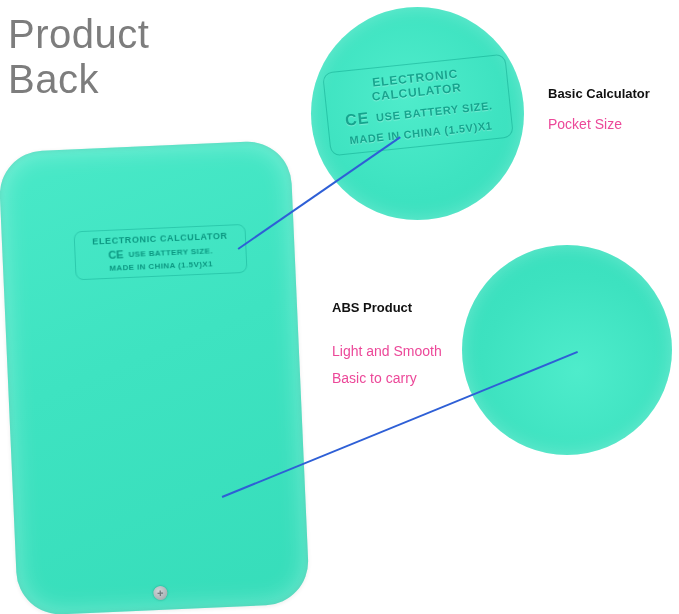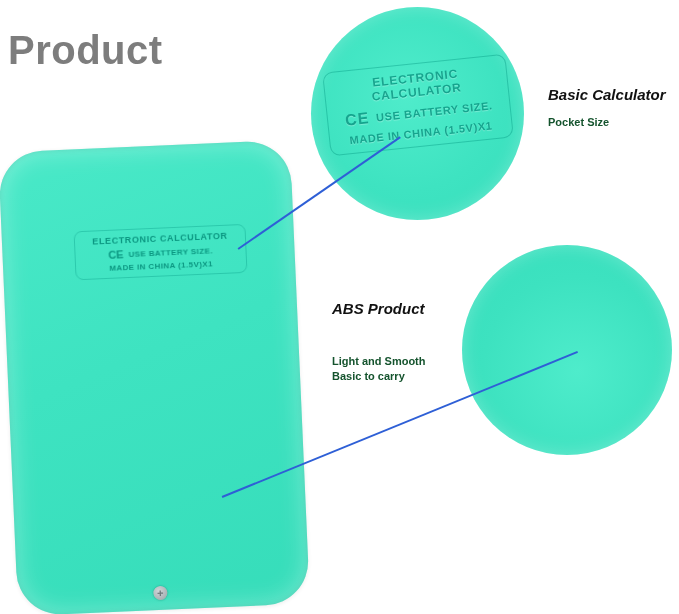--- a/index.html
+++ b/index.html
@@ -4,22 +4,22 @@
 <style>
   html,body{margin:0;padding:0;}
   body{
     width:679px;height:614px;position:relative;overflow:hidden;
     background:#ffffff;
     font-family:"Liberation Sans", sans-serif;
   }
   
   .page-title{
     position:absolute;left:8px;top:12px;
-    font-size:40px;font-weight:700;color:#7d7d7d;
-    line-height:1.12;letter-spacing:0.5px;margin-top:16px;
+    font-size:40px;font-weight:400;color:#7d7d7d;
+    line-height:1.12;letter-spacing:0.5px;
   }
   
   .calc{
     position:absolute;left:8px;top:146px;width:292px;height:464px;
     background:linear-gradient(160deg,#49e9c8 0%,#3ee3c1 45%,#36ddba 100%);
     border-radius:44px;
     transform:rotate(-2.5deg);
     box-shadow:inset 0 0 26px rgba(255,255,255,0.35), inset 0 0 5px rgba(0,130,105,0.25), 0 1px 4px rgba(0,0,0,0.08);
   }
   .plate{
@@ -67,33 +67,34 @@
     left:462px;top:245px;width:210px;height:210px;
     background:radial-gradient(circle at 55% 60%,#4eeccb 0%,#3de2c0 55%,#36debc 100%);
     box-shadow:inset 0 0 18px rgba(255,255,255,0.25);
   }
   
   .cline{position:absolute;height:1.6px;background:#2e5fd6;transform-origin:left center;}
   .cline-top{left:238px;top:248px;width:197px;transform:rotate(-34.6deg);}
   .cline-bottom{left:222px;top:496px;width:384px;transform:rotate(-22.2deg);}
   
   .ann{position:absolute;color:#111111;}
-  .ann.h{font-size:15px;font-weight:700;font-style:italic;}
-  .ann.s{font-size:11px;font-weight:700;color:#14532d;}
+  .ann.h{font-size:13px;font-weight:700;}
+  .ann.s{font-size:14px;font-weight:400;color:#ec4899;}
   .ann-basic{left:548px;top:86px;}
   .ann-pocket{left:548px;top:116px;}
   .ann-abs{left:332px;top:300px;}
-  .ann-light{left:332px;top:343px;margin-top:12px;}
+  .ann-light{left:332px;top:343px;}
   .ann-easy{left:332px;top:370px;}
 </style>
 </head>
 <body>
 
 <div class="page-title">
   <div>Product</div>
+  <div>Back</div>
 </div>
 
 <div class="calc">
   <div class="plate">
     <div class="l1">ELECTRONIC CALCULATOR</div>
     <div class="rowce">
       <span class="ce">CE</span>
       <span class="l2">USE BATTERY SIZE.</span>
     </div>
     <div class="l3">MADE IN CHINA (1.5V)X1</div>

